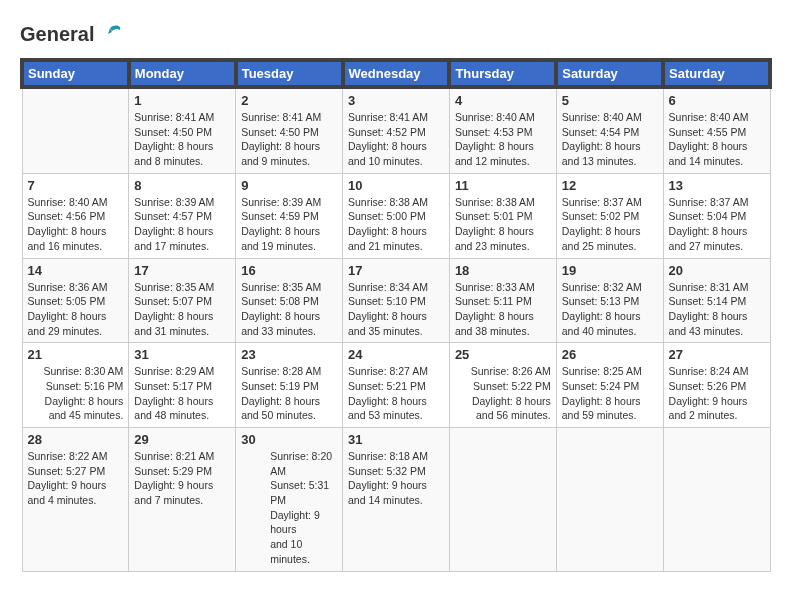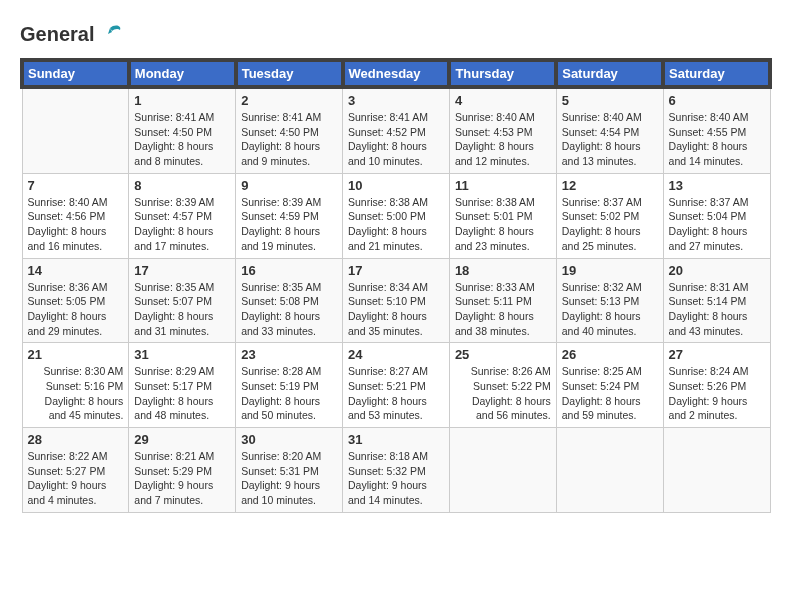--- a/index.html
+++ b/index.html
@@ -328,21 +328,21 @@
         </td>
         <td>
           <div class="day-number">29</div>
           <div class="day-info" style="white-space: pre-line;">Sunrise: 8:21 AM
 Sunset: 5:29 PM
 Daylight: 9 hours
 and 7 minutes.</div>
         </td>
         <td>
           <div class="day-number">30</div>
-          <div class="day-info" style="white-space: pre-line;">Sunrise: 8:20 AM
+          <div class="day-info" style="white-space: pre-line; margin-left: 29px;">Sunrise: 8:20 AM
 Sunset: 5:31 PM
 Daylight: 9 hours
 and 10 minutes.</div>
         </td>
         <td>
           <div class="day-number">31</div>
           <div class="day-info" style="white-space: pre-line;">Sunrise: 8:18 AM
 Sunset: 5:32 PM
 Daylight: 9 hours
 and 14 minutes.</div>

